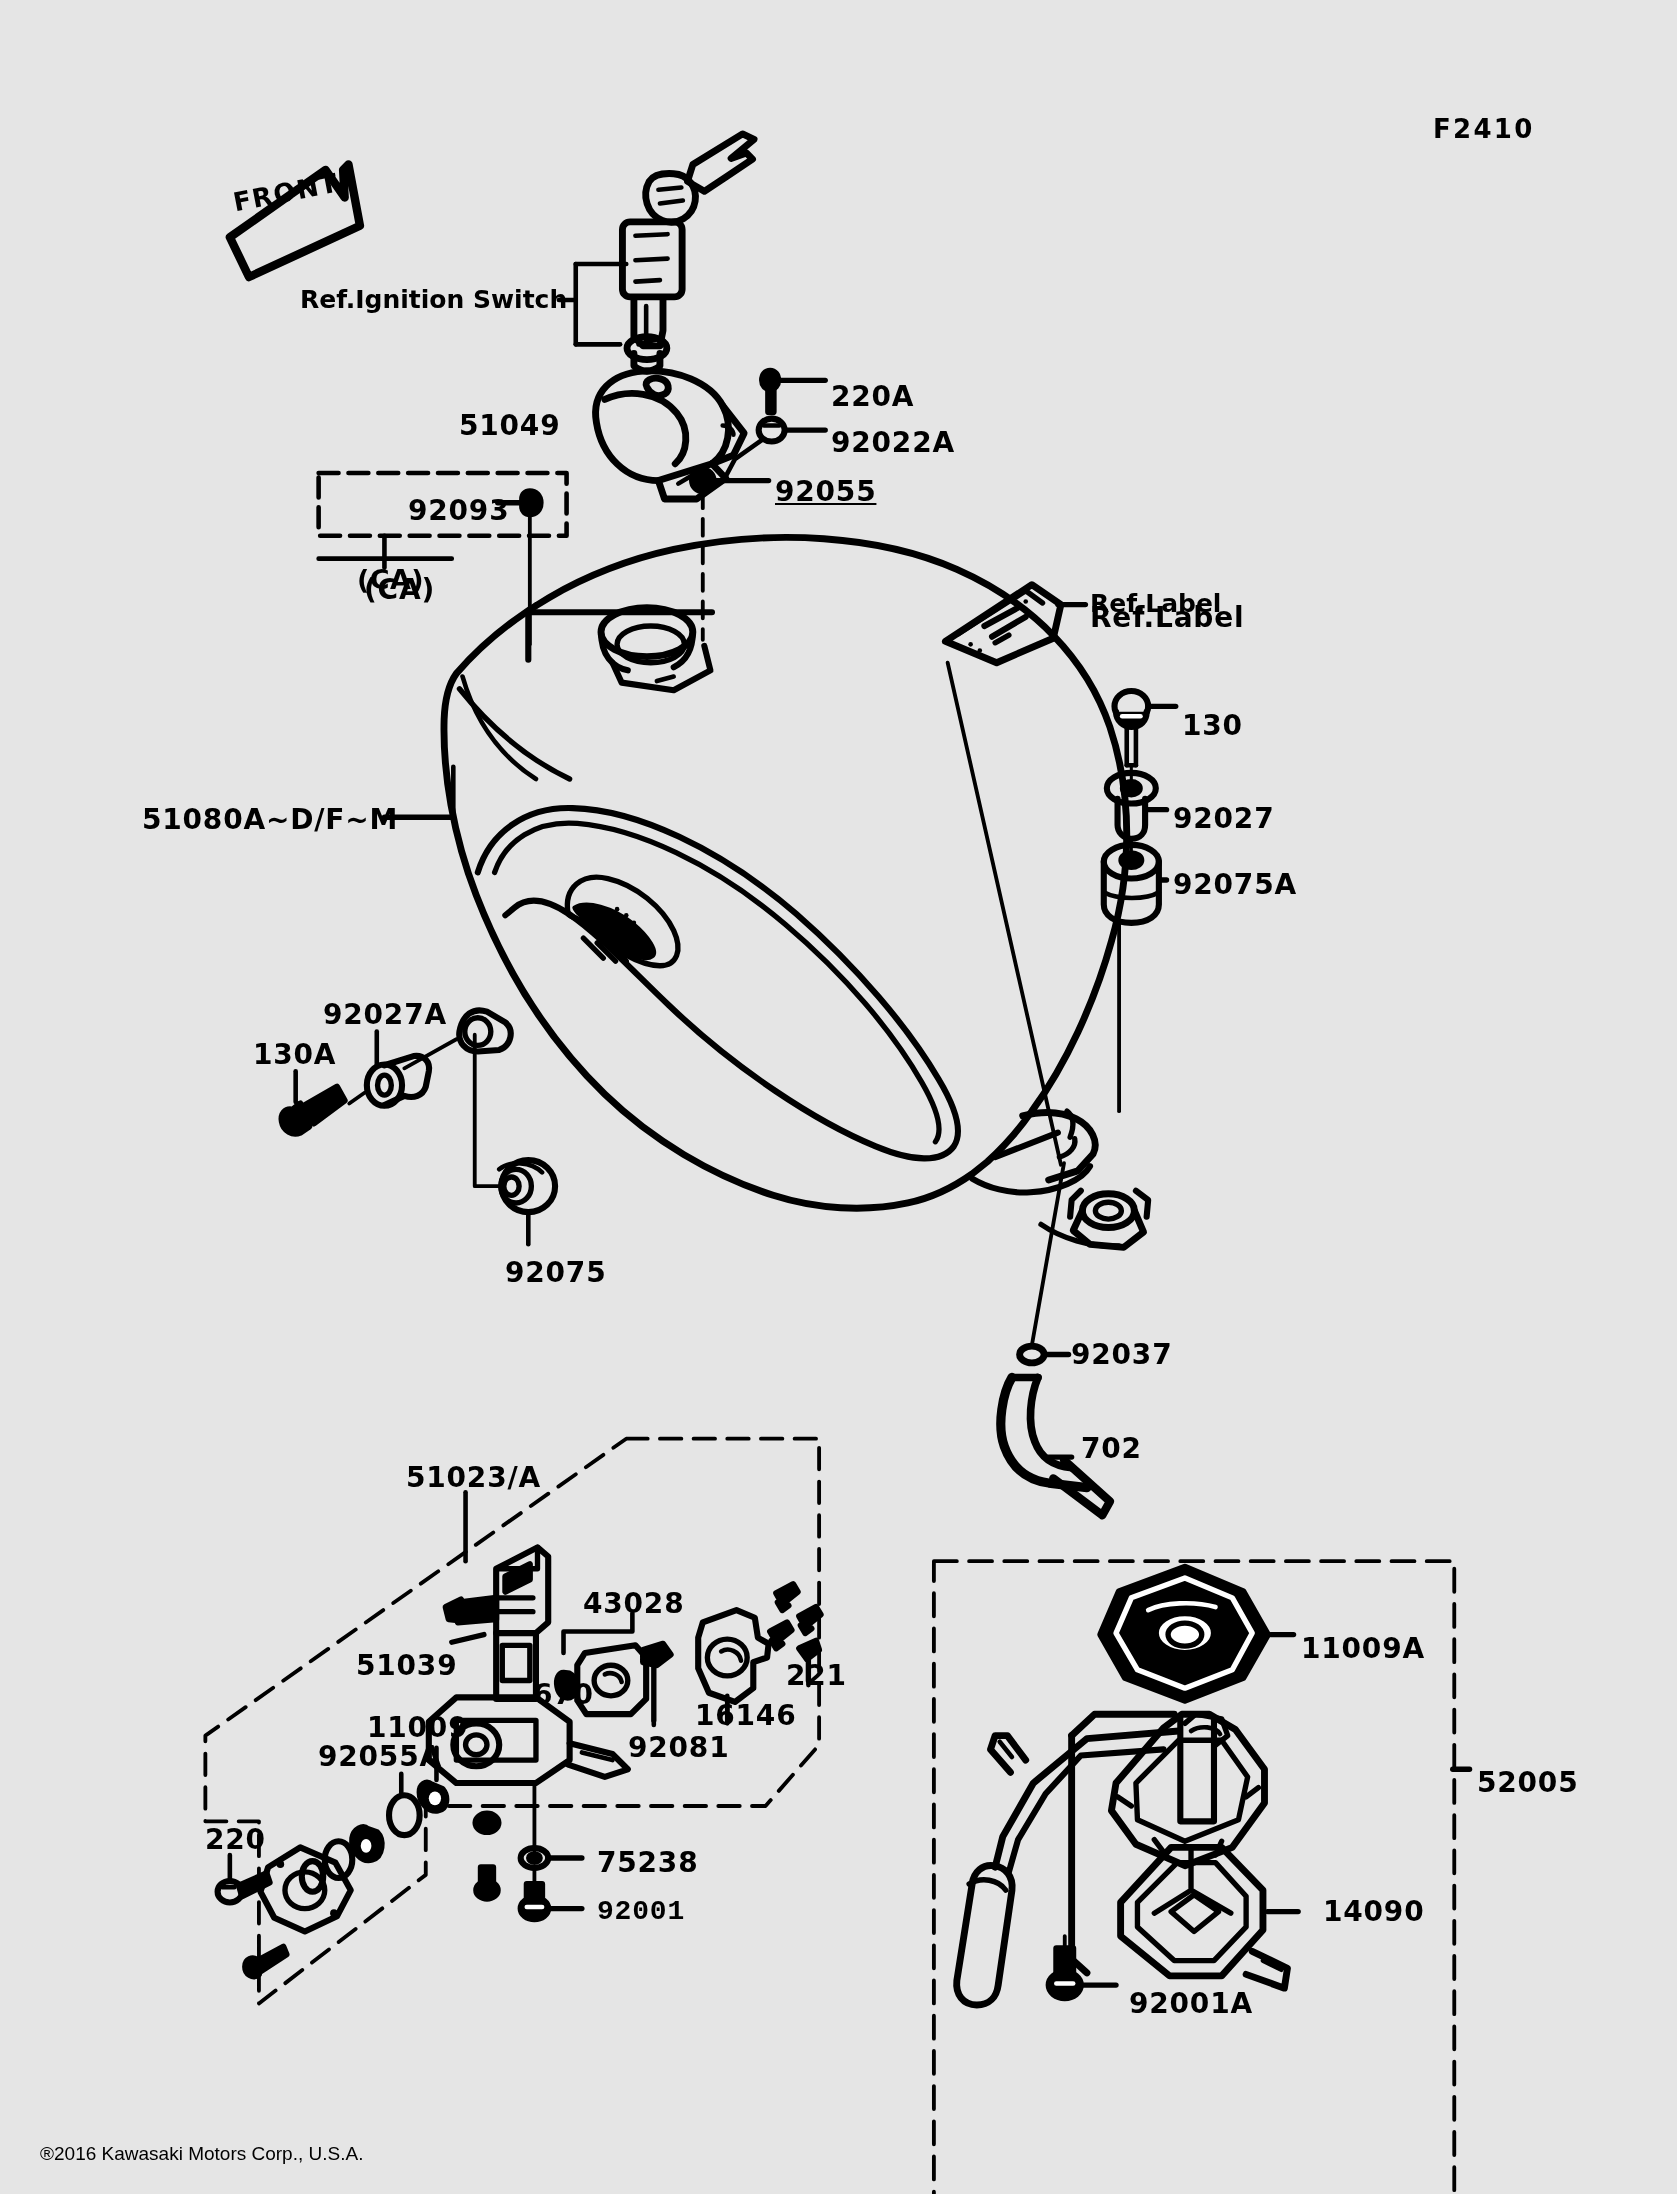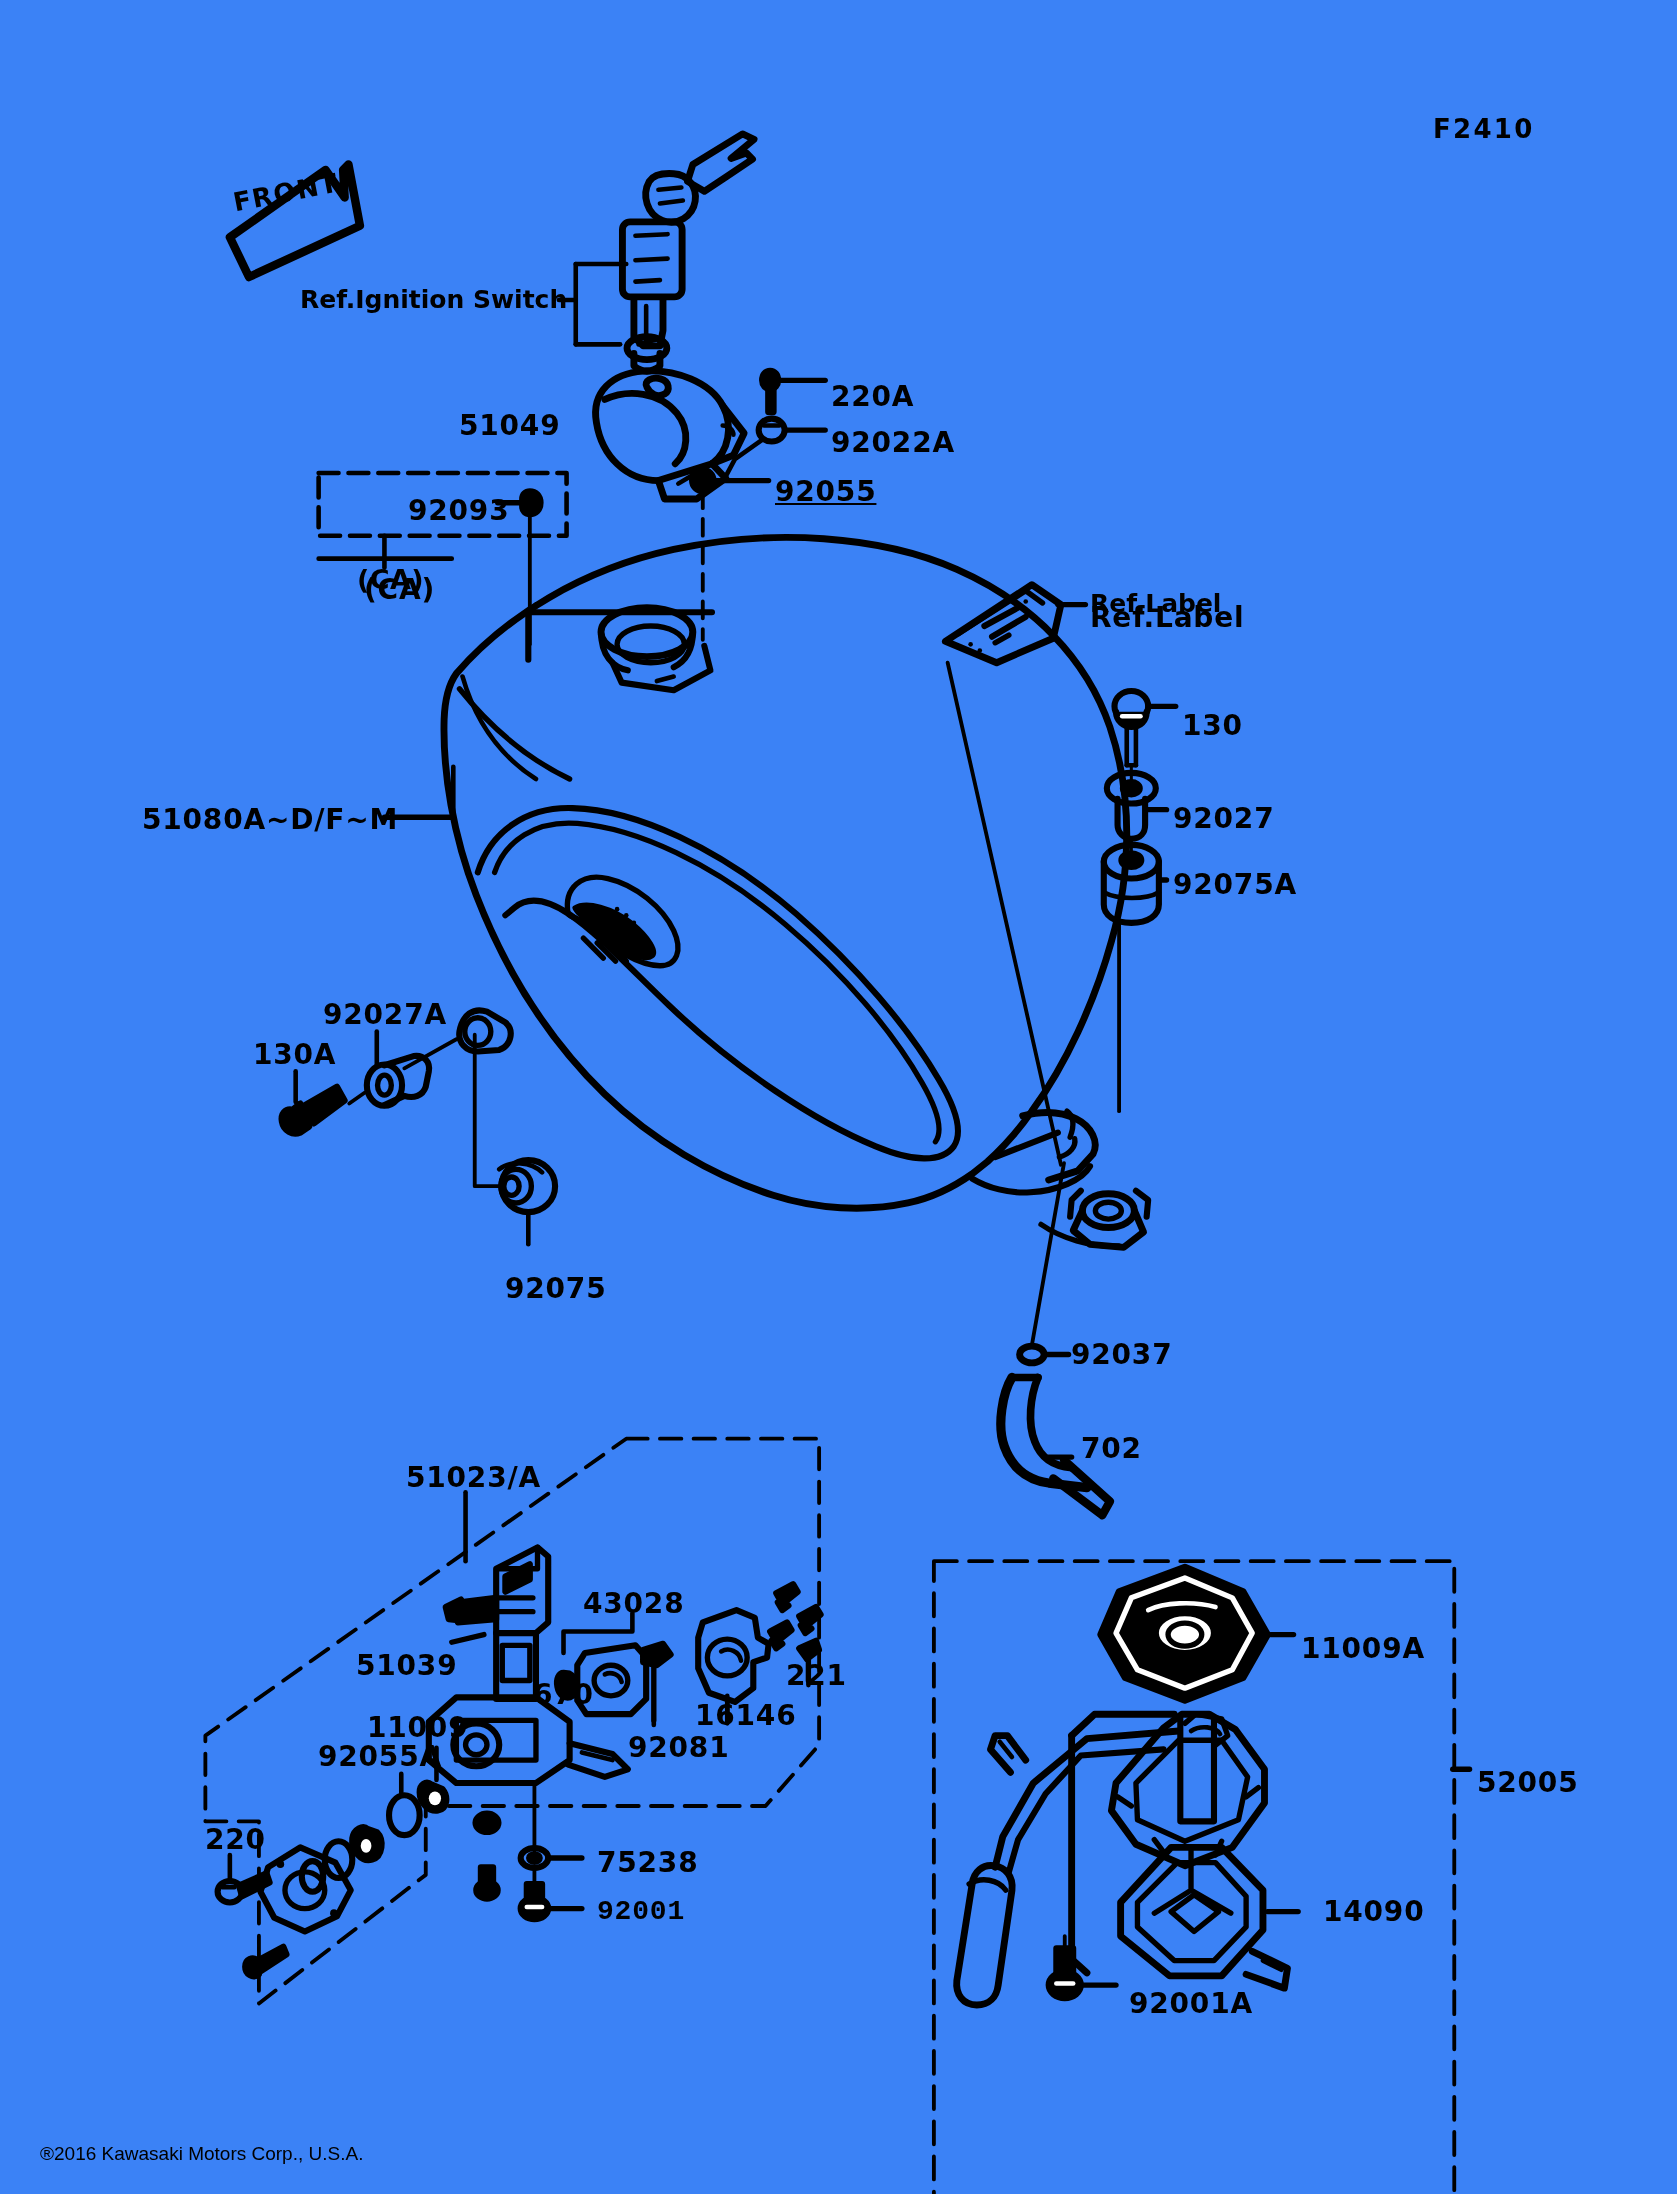--- a/index.html
+++ b/index.html
@@ -8,21 +8,21 @@
     padding: 0;
     background: #ffffff;
   }
   body {
     font-family: "Liberation Sans", sans-serif;
   }
   #page {
     position: relative;
     width: 1678px;
     height: 2194px;
-    background: #3b82f6;
+    background: #e5e5e5;
     overflow: hidden;
   }
   #art {
     position: absolute;
     left: 0; top: 0;
     width: 1678px;
     height: 2194px;
   }
   .lbl {
     position: absolute;
@@ -609,21 +609,21 @@
       <div class="lbl pn" style="left: 775px; top: 478px; text-decoration: underline;">92055</div>
       <div class="lbl pn" style="left: 408px; top: 497px;">92093</div>
       <div class="lbl pn" style="left: 364px; top: 576px;">(CA)</div>
       <div class="lbl pn" style="left: 1090px; top: 604px;">Ref.Label</div>
       <div class="lbl pn" style="left: 1182px; top: 712px;">130</div>
       <div class="lbl pn" style="left: 1173px; top: 805px;">92027</div>
       <div class="lbl pn" style="left: 1173px; top: 871px;">92075A</div>
       <div class="lbl pn" style="left: 142px; top: 806px;">51080A~D/F~M</div>
       <div class="lbl pn" style="left: 323px; top: 1001px;">92027A</div>
       <div class="lbl pn" style="left: 253px; top: 1041px;">130A</div>
-      <div class="lbl pn" style="left: 505px; top: 1259px; margin-top: 16px;">92075</div>
+      <div class="lbl pn" style="left: 505px; top: 1259px;">92075</div>
       <div class="lbl pn" style="left: 1071px; top: 1341px;">92037</div>
       <div class="lbl pn" style="left: 1081px; top: 1435px;">702</div>
       <div class="lbl pn" style="left: 406px; top: 1464px;">51023/A</div>
       <div class="lbl pn" style="left: 356px; top: 1652px;">51039</div>
       <div class="lbl pn" style="left: 583px; top: 1590px;">43028</div>
       <div class="lbl pn" style="left: 533px; top: 1681px;">670</div>
       <div class="lbl pn" style="left: 695px; top: 1702px;">16146</div>
       <div class="lbl pn" style="left: 786px; top: 1662px;">221</div>
       <div class="lbl pn" style="left: 367px; top: 1714px;">11009</div>
       <div class="lbl pn" style="left: 628px; top: 1734px;">92081</div>

